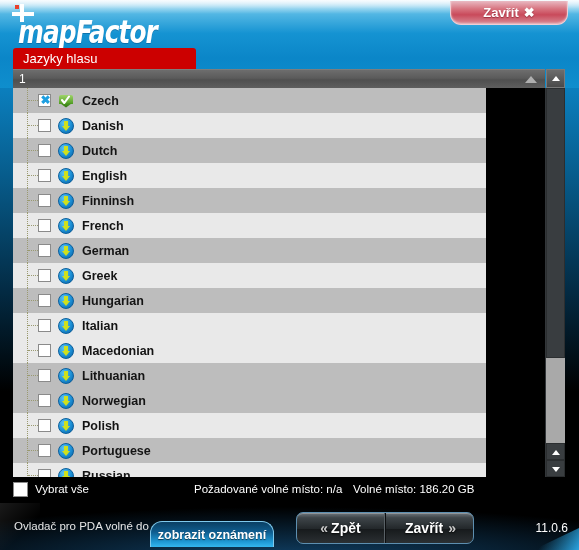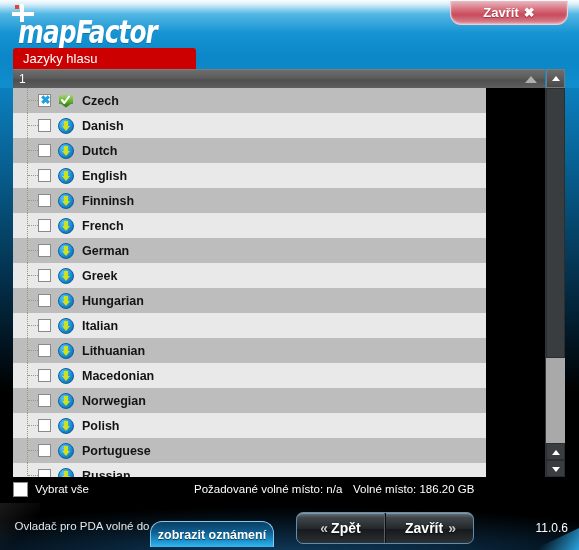--- a/index.html
+++ b/index.html
@@ -7,21 +7,20 @@
     width: 579px; height: 550px;
     overflow: hidden;
     background: #000;
     font-family: "Liberation Sans", sans-serif;
   }
   #app {
     position: relative;
     width: 579px; height: 550px;
     background: #000000;
     overflow: hidden;
-    text-align: center;
   }
 
   
   #header {
     position: absolute; left: 0; top: 0;
     width: 579px; height: 88px;
     background: linear-gradient(180deg,#cde9f8 0%, #63c0e8 10%, #1593d2 38%, #0b86c8 66%, #0f8ecd 100%);
     overflow: hidden;
   }
   #header-gloss {
@@ -476,33 +475,33 @@
         <div class="status-icon icon-download"></div>
         <div class="row-label">Hungarian</div>
       </div>
       <div class="row even">
         <div class="tree-line"></div>
         <div class="tree-elbow"></div>
         <div class="chk"></div>
         <div class="status-icon icon-download"></div>
         <div class="row-label">Italian</div>
       </div>
+      <div class="row even">
+        <div class="tree-line"></div>
+        <div class="tree-elbow"></div>
+        <div class="chk"></div>
+        <div class="status-icon icon-download"></div>
+        <div class="row-label">Macedonian</div>
+      </div>
       <div class="row odd">
         <div class="tree-line"></div>
         <div class="tree-elbow"></div>
         <div class="chk"></div>
         <div class="status-icon icon-download"></div>
         <div class="row-label">Lithuanian</div>
-      </div>
-      <div class="row even">
-        <div class="tree-line"></div>
-        <div class="tree-elbow"></div>
-        <div class="chk"></div>
-        <div class="status-icon icon-download"></div>
-        <div class="row-label">Macedonian</div>
       </div>
       <div class="row odd">
         <div class="tree-line"></div>
         <div class="tree-elbow"></div>
         <div class="chk"></div>
         <div class="status-icon icon-download"></div>
         <div class="row-label">Norwegian</div>
       </div>
       <div class="row even">
         <div class="tree-line"></div>

